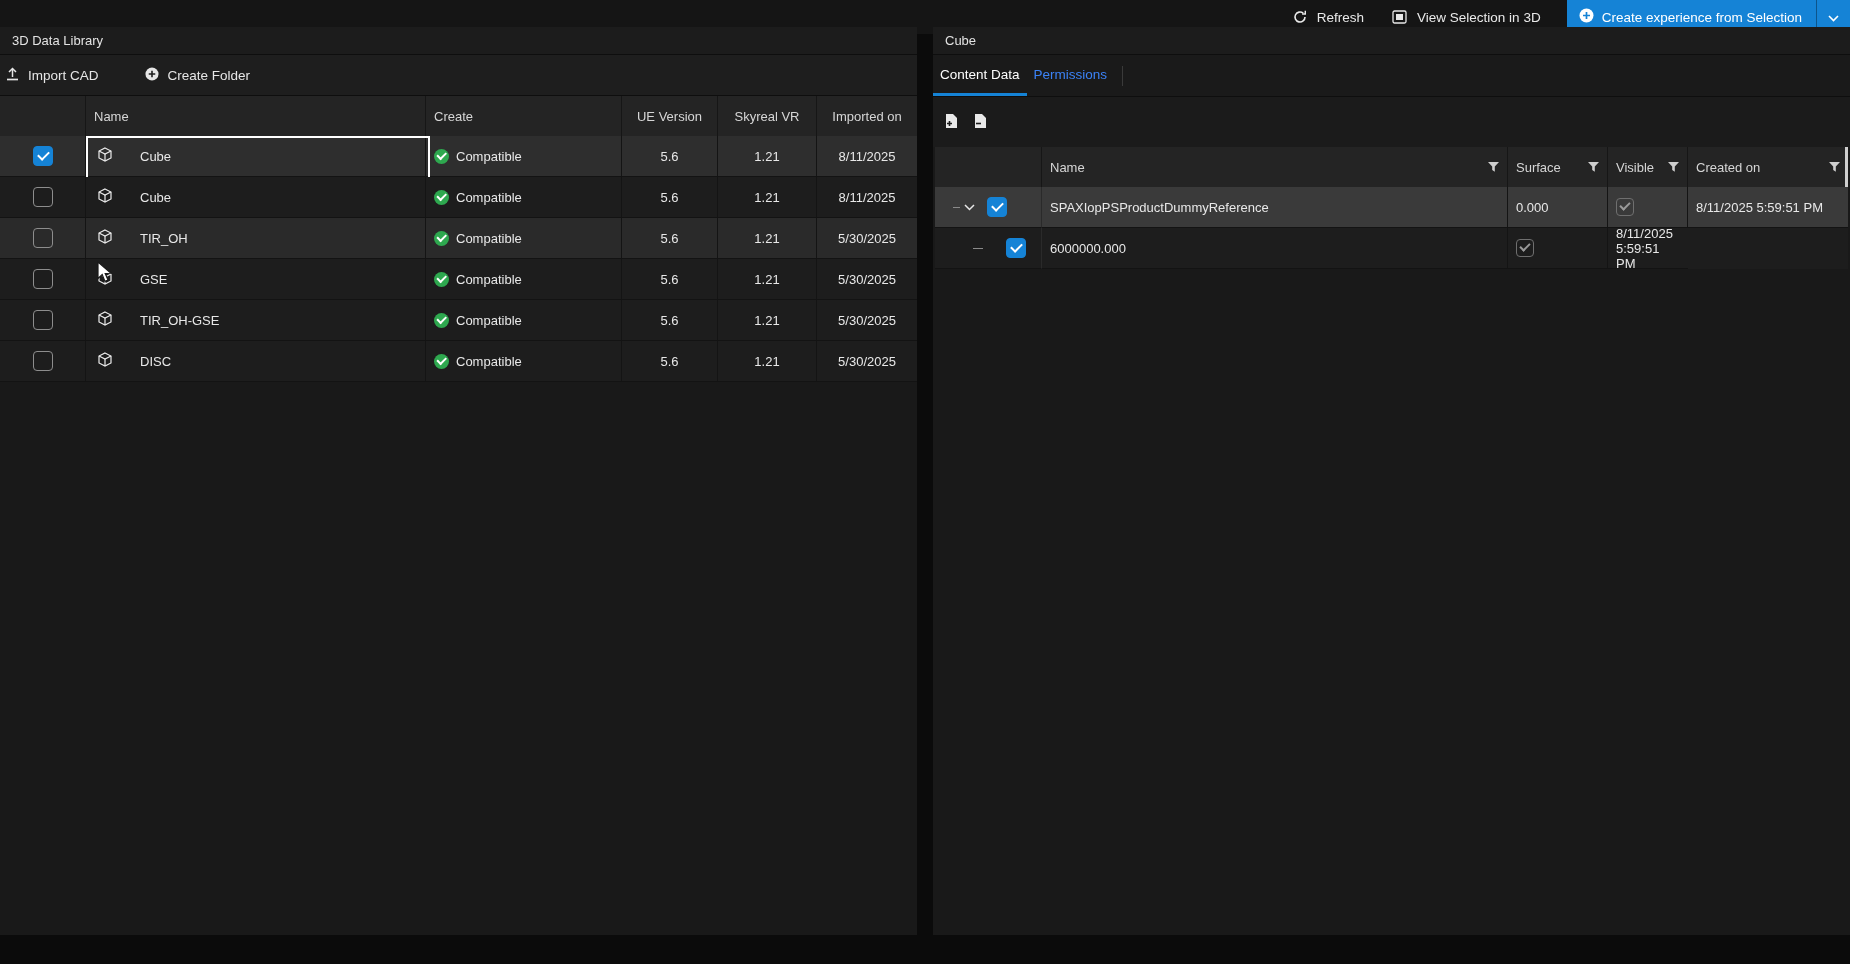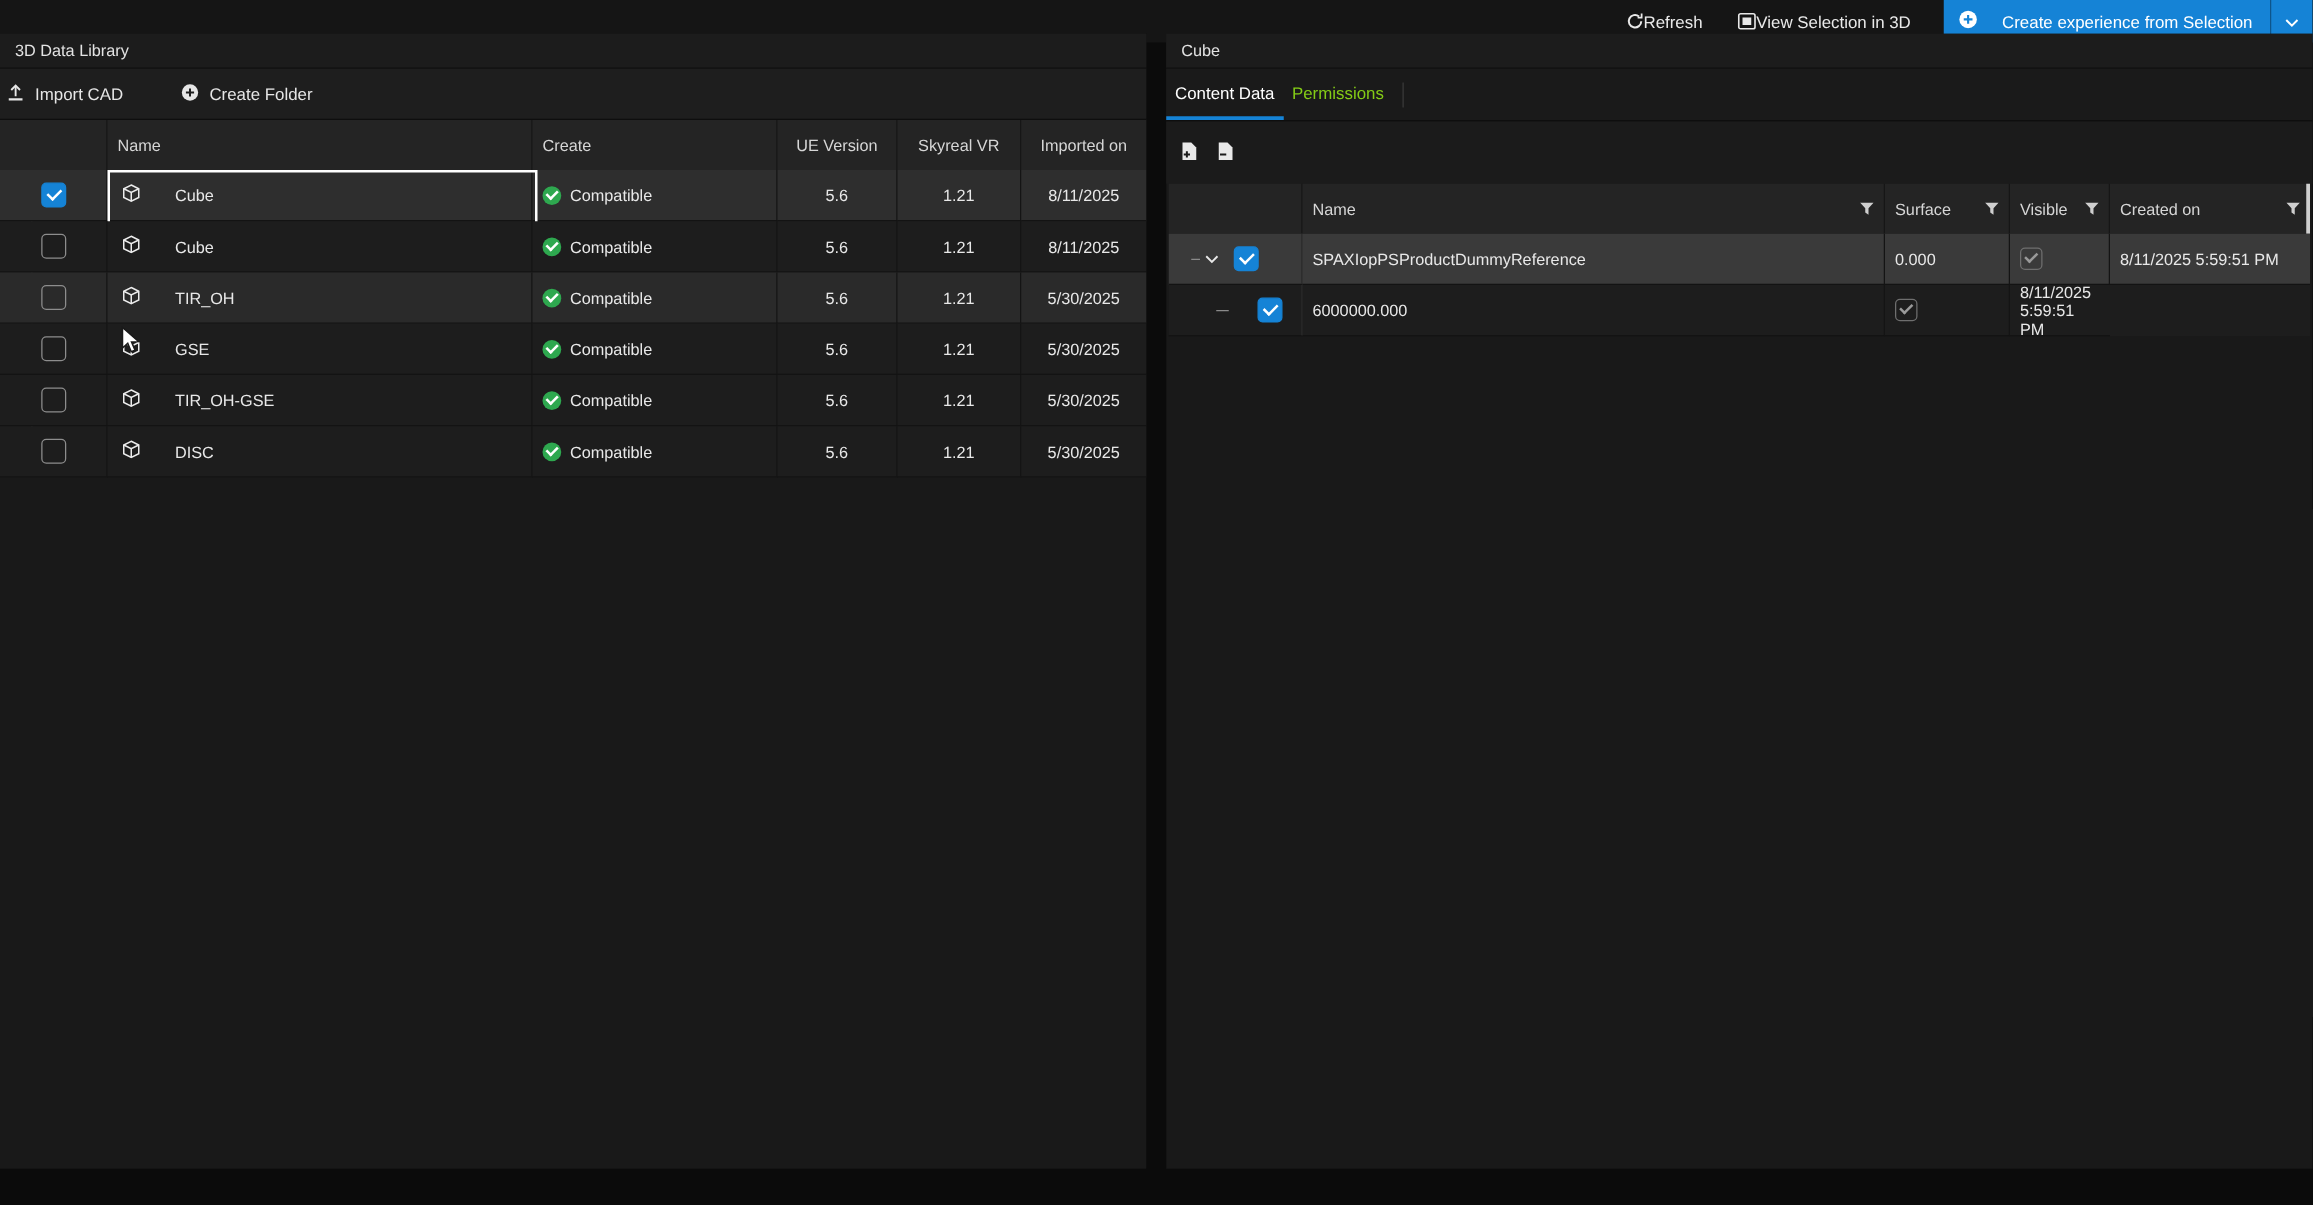--- a/index.html
+++ b/index.html
@@ -11,29 +11,29 @@
     position:relative; overflow:hidden;
   }
   :root { --accent:#1583d6; --success:#2ea84f; }
 
   
   .topbar {
     position:absolute; left:0; top:0; width:1850px; height:34px;
     background:#151515; display:flex; align-items:center; justify-content:flex-end;
   }
   .tb-btn {
-    height:34px; display:flex; align-items:center; gap:0; padding:0 14px;
+    height:34px; display:flex; align-items:center; gap:10px; padding:0 14px;
     background:transparent; border:none; color:#e9e9e9; font-size:13.5px; cursor:pointer;
     font-family:inherit;
   }
   .tb-btn svg { display:block; }
   .primary-split { display:flex; height:34px; margin-left:12px; }
   .primary-btn {
     background:var(--accent); color:#fff; border:none; height:34px;
-    display:flex; align-items:center; gap:20px; padding:0 14px 0 12px;
+    display:flex; align-items:center; gap:8px; padding:0 14px 0 12px;
     font-size:13.5px; font-family:inherit; cursor:pointer;
   }
   .primary-caret {
     background:var(--accent); border:none; border-left:1px solid rgba(0,0,0,0.35);
     width:34px; display:flex; align-items:center; justify-content:center; cursor:pointer;
   }
 
   
   .panel { position:absolute; top:27px; height:908px; background:#191919; }
   .panel-left  { left:0; width:917px; }
@@ -100,21 +100,21 @@
   .name-focus::after {
     content:""; position:absolute; left:86px; top:0; width:340px; height:41px;
     border:2px solid #ffffff; pointer-events:none;
   }
   .cube-ic { margin-left:4px; flex:0 0 auto; }
   .lib-name-text { margin-left:28px; }
 
   
   .tabbar { height:42px; background:#1a1a1a; display:flex; align-items:flex-end;
             border-bottom:1px solid #0e0e0e; position:relative; }
-  .tab { padding:0 7px; height:38px; line-height:34px; color:#84cc16; cursor:pointer;
+  .tab { padding:0 7px; height:38px; line-height:34px; color:#3b82f6; cursor:pointer;
          border-bottom:3px solid transparent; font-size:13.5px; }
   .tab.active { color:#fff; border-bottom-color:var(--accent); }
   .tab-divider { width:1px; height:20px; background:#3a3a3a; margin:0 0 10px 8px; }
   .det-toolbar { height:50px; background:#1b1b1b; display:flex; align-items:center;
                  gap:12px; padding-left:10px; }
   .icon-btn { background:transparent; border:none; padding:2px; cursor:pointer; display:flex; }
   .det-table { margin-left:2px; width:913px; position:relative; }
   .funnel { flex:0 0 auto; cursor:pointer; }
   .expander { display:flex; align-items:center; gap:4px; }
   .dash { height:1px; background:#8a8a8a; display:inline-block; }

